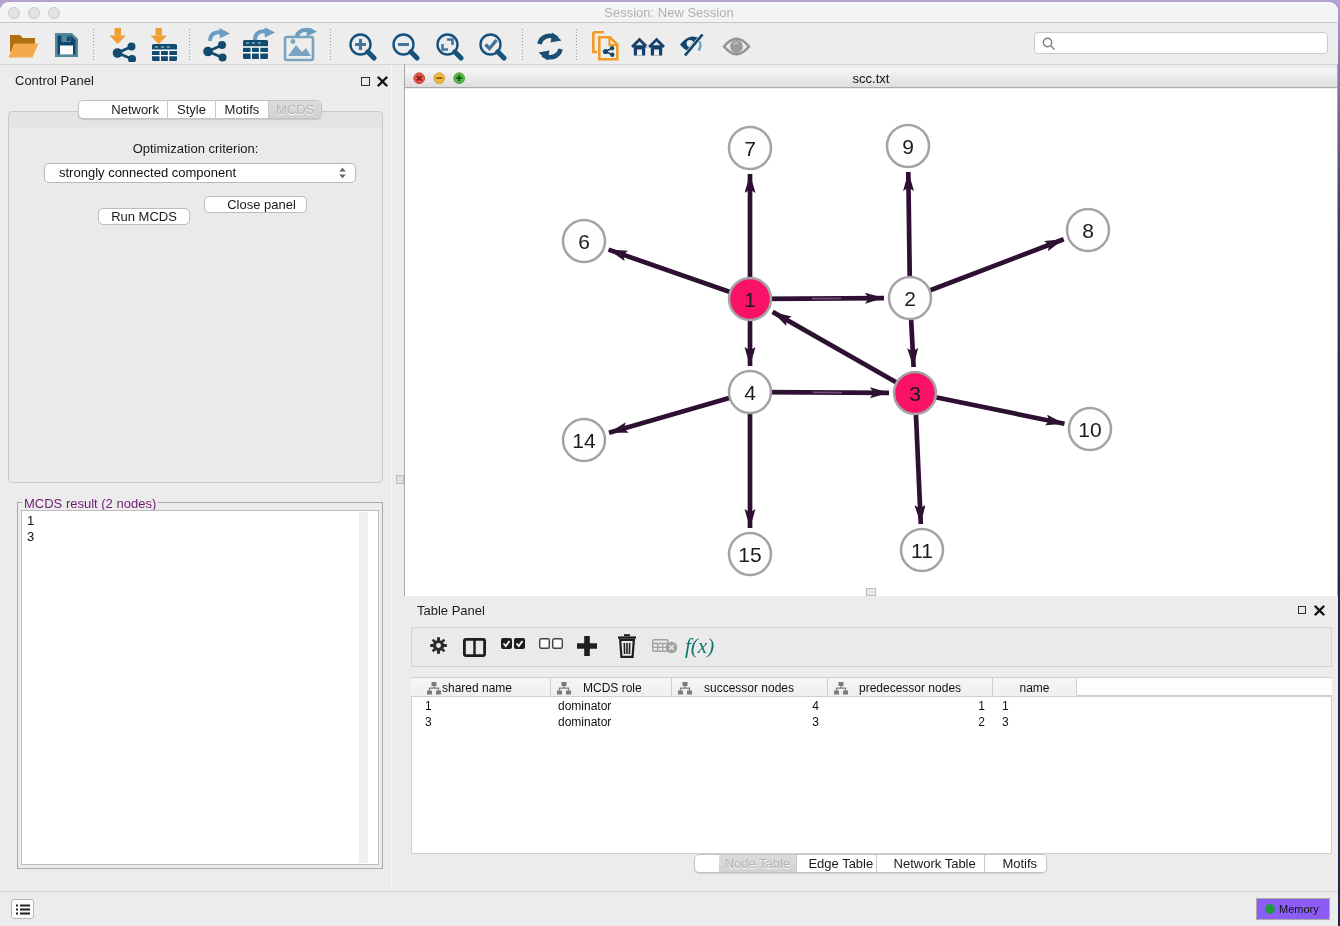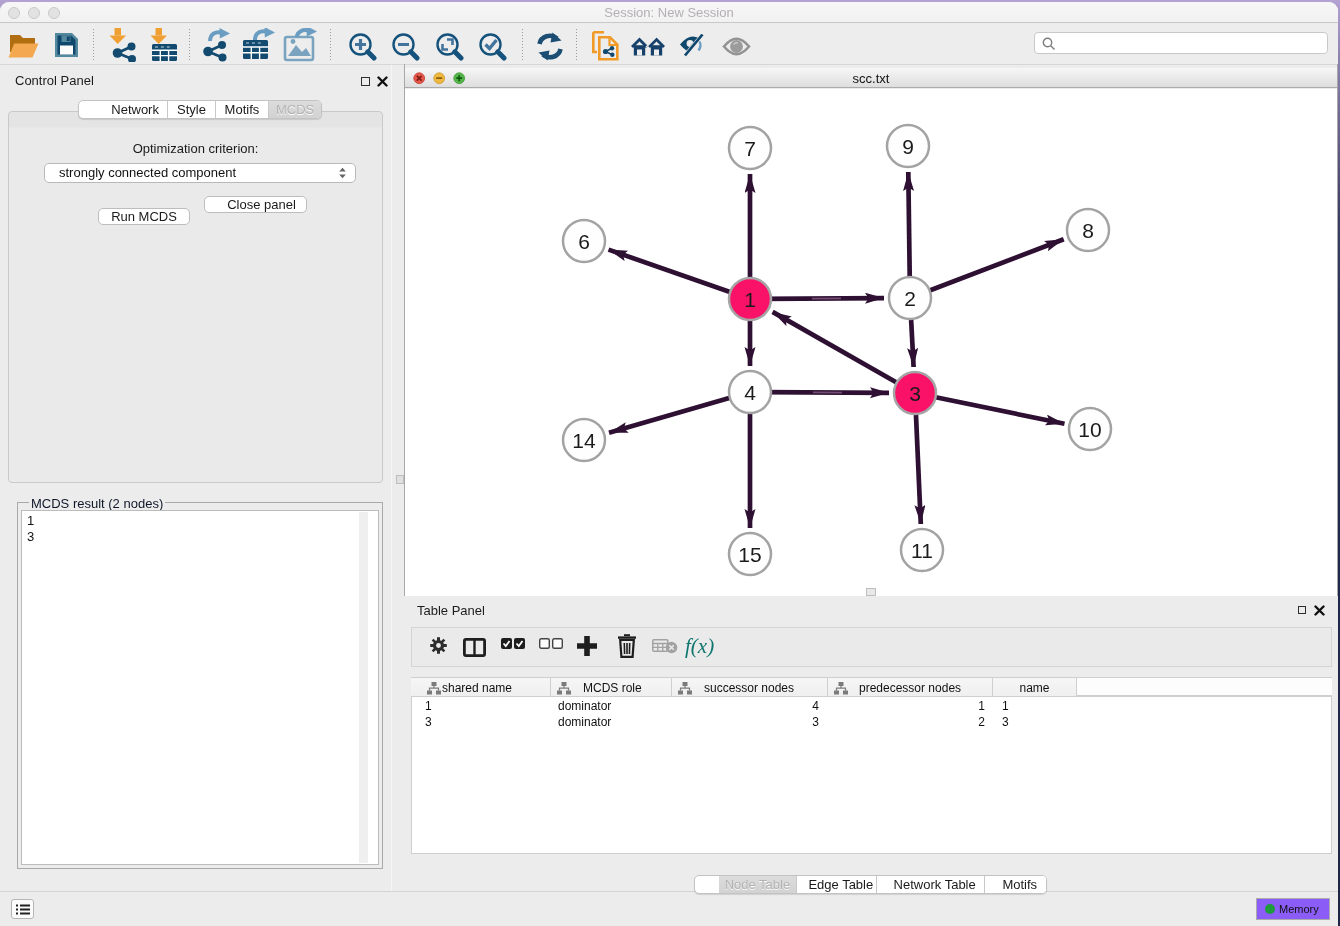--- a/index.html
+++ b/index.html
@@ -43,22 +43,22 @@
   #optlabel { position:absolute; left:0; top:29px; width:100%; text-align:center;
               font-size:13px; color:#1a1a1a; }
   #combo { position:absolute; left:35px; top:51px; width:312px; height:20px;
            background:#fff; border:1px solid #b9b9b9; border-radius:5px;
            font-size:13px; color:#111; line-height:18px; padding-left:14px; }
   .btn { position:absolute; height:17px; background:#fff; border:1px solid #bdbdbd;
          border-radius:5px; font-size:13px; color:#1a1a1a; text-align:center; line-height:15px; }
   
   #fset { position:absolute; left:17px; top:437px; width:366px; height:367px;
           border:1px solid #a9a9a9; }
-  #fleg { position:absolute; left:11px; top:-7px; background:#ececec; padding:0 2px;
-          font-size:13px; color:#0f172a; }
+  #fleg { position:absolute; left:4px; top:-7px; background:#ececec; padding:0 2px;
+          font-size:13px; color:#701a75; }
   #ftext { position:absolute; left:3px; top:7px; right:3px; bottom:3px;
            background:#fff; border:1px solid #bcbcbc; font-size:13px; color:#111; }
   
   #vsplit { position:absolute; left:391px; top:63px; width:13px; bottom:35px;
             background:#ececec; border-left:1px solid #f6f6f6; }
   
   #netframe { position:absolute; left:404px; top:62px; right:0; height:532px;
               border-left:1px solid #a8a8a8; border-right:1px solid #a8a8a8; }
   #nftitle { position:absolute; left:0; top:4px; right:0; height:20px;
              background:linear-gradient(#f6f6f6,#dedede); border-bottom:1px solid #ababab; }
@@ -458,21 +458,21 @@
         <span class="cell" style="left:590px;">1</span>
       </div>
       <div class="row" style="top:17px;">
         <span class="cell" style="left:13px;">3</span>
         <span class="cell" style="left:146px;">dominator</span>
         <span class="cell" style="left:260px;width:147px;text-align:right;">3</span>
         <span class="cell" style="left:423px;width:150px;text-align:right;">2</span>
         <span class="cell" style="left:590px;">3</span>
       </div>
     </div>
-    <div class="seg" style="left:290px; top:279px; width:353px;gap:9px;">
+    <div class="seg" style="left:290px; top:258px; width:353px;gap:9px;">
       <div class="sel" style="width:89px;">Node Table</div>
       <div style="width:81px;">Edge Table</div>
       <div style="width:113px;">Network Table</div>
       <div style="width:60px;">Motifs</div>
     </div>
   </div>
   <div id="statusbar">
     <div id="listBtn">
       <svg style="position:absolute;left:4px;top:4px;" width="14" height="11" viewBox="0 0 14 11">
         <g fill="#222">

